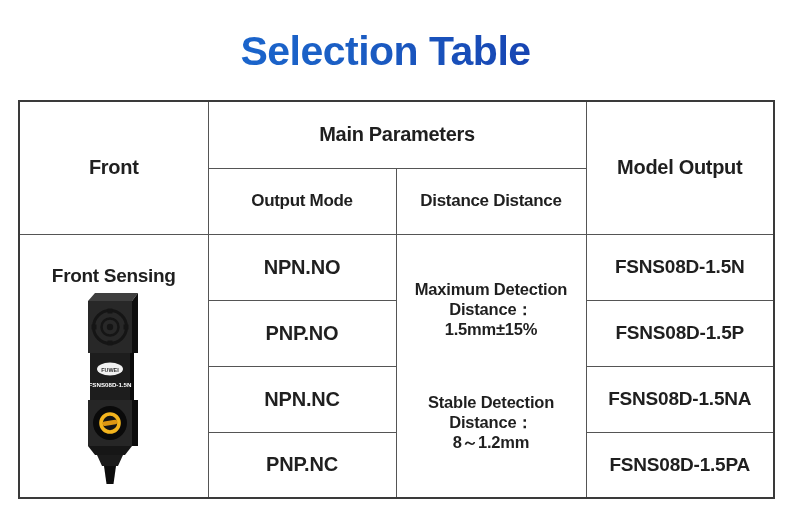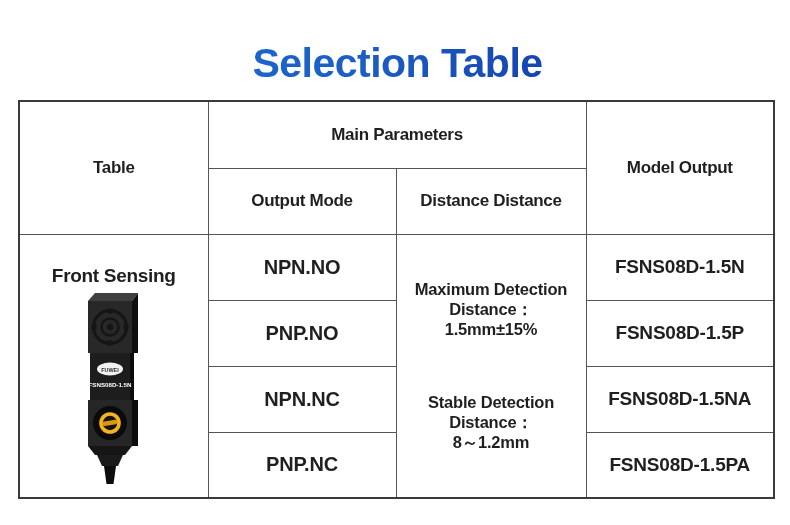--- a/index.html
+++ b/index.html
@@ -7,21 +7,21 @@
     width:790px;height:525px;
     background:#ffffff;
     font-family:"Liberation Sans", sans-serif;
     color:#1f1f1f;
     position:relative;
     overflow:hidden;
   }
   .title{
     position:absolute;
     top:28px;left:0;width:771px;
-    margin:12px;
+    margin:0;
     text-align:center;
     font-size:41px;
     font-weight:700;
     letter-spacing:-0.5px;
     background:linear-gradient(90deg,#1873dc 0%, #1b5ec4 45%, #12249b 100%);
     -webkit-background-clip:text;
     background-clip:text;
     -webkit-text-fill-color:transparent;
     color:#1547b5;
   }
@@ -36,21 +36,21 @@
     border:1.5px solid #555555;
     text-align:center;
     vertical-align:middle;
     padding:0;
     background:#ffffff;
   }
   table.sel-table{border:2.5px solid #3a3a3a;}
   tr.hr1{height:67px;}
   tr.hr2{height:66px;}
   tr.br{height:66px;}
-  .h.big{font-size:17px;font-weight:700;letter-spacing:-0.3px;}
+  .h.big{font-size:20px;font-weight:700;letter-spacing:-0.3px;}
   .h.sub{font-size:17px;font-weight:700;letter-spacing:-0.3px;}
   td.out{font-size:20px;font-weight:700;letter-spacing:-0.2px;margin-left:8px;}
   td.model{font-size:19px;font-weight:700;letter-spacing:-0.2px;}
   td.type-cell{vertical-align:top;}
   .type-label{
     margin-top:17px;
     font-size:19px;
     font-weight:700;
     letter-spacing:-0.3px;
     text-align:center;
@@ -67,21 +67,21 @@
 
 <table class="sel-table">
   <colgroup>
     <col style="width:189px">
     <col style="width:188px">
     <col style="width:190px">
     <col style="width:188px">
   </colgroup>
   <tbody>
     <tr class="hr1">
-      <td rowspan="2" class="h big">Table</td>
+      <td rowspan="2" class="h big">Front</td>
       <td colspan="2" class="h big">Main Parameters</td>
       <td rowspan="2" class="h big">Model Output</td>
     </tr>
     <tr class="hr2">
       <td class="h sub">Output Mode</td>
       <td class="h sub">Distance Distance</td>
     </tr>
 
     <tr class="br">
       <td rowspan="4" class="type-cell">

